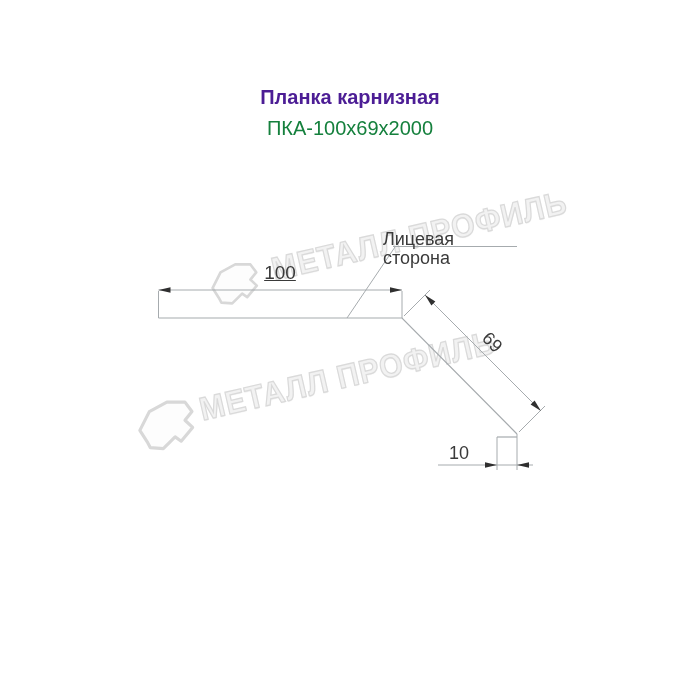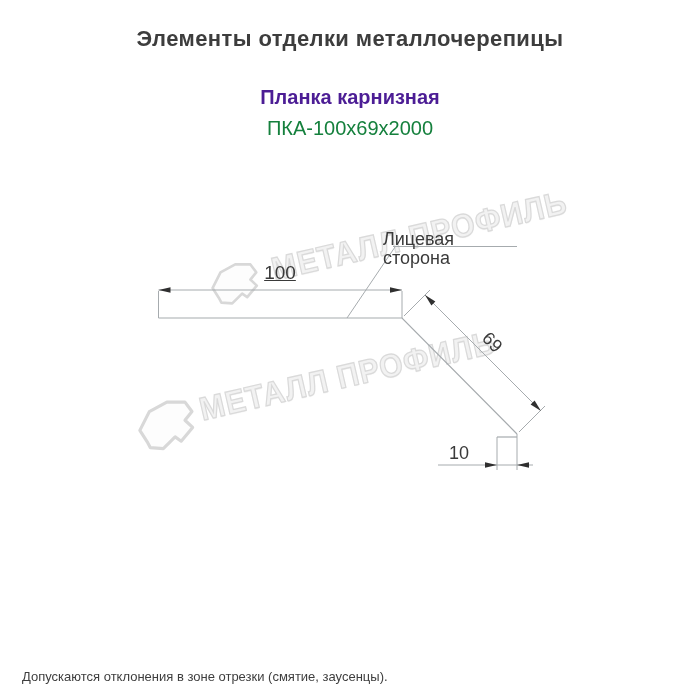--- a/index.html
+++ b/index.html
@@ -43,21 +43,20 @@
     position:absolute;left:22px;z-index:3;font-size:13px;color:#3e3e3e;white-space:nowrap;
   }
   .note-1{top:652px;}
   .note-2{top:669px;}
 </style>
 </head>
 <body>
 
 <div class="page">
 
-  <h1 class="page-title">Элементы отделки металлочерепицы</h1>
   <h2 class="product-name">Планка карнизная</h2>
   <div class="product-sku">ПКА-100х69х2000</div>
 
   <div class="wm-text wm-a">МЕТАЛЛ ПРОФИЛЬ</div>
   <div class="wm-text wm-b">МЕТАЛЛ ПРОФИЛЬ</div>
 
   <svg class="drawing-svg" width="700" height="700" viewBox="0 0 700 700">
 
     <g transform="translate(206,266) scale(0.88) rotate(-10)" fill="#fdfdfd" stroke="#d8d8d8" stroke-width="3" stroke-linejoin="round">
       <path d="M 8,38 L 3,26 L 15,10 L 33,4 L 50,7 L 55,17 L 47,24 L 53,32 L 40,43 L 35,38 L 22,47 L 10,44 Z"></path>
@@ -107,15 +106,14 @@
     </g>
   </svg>
 
   <div class="dim-label dim-100">100</div>
   <div class="dim-label dim-69">69</div>
   <div class="dim-label dim-10">10</div>
 
   <div class="face-label face-line1">Лицевая</div>
   <div class="face-label face-line2">сторона</div>
 
-  <div class="footer-note note-2">Допускаются отклонения в зоне отрезки (смятие, заусенцы).</div>
 
 </div>
 
 </body></html>

